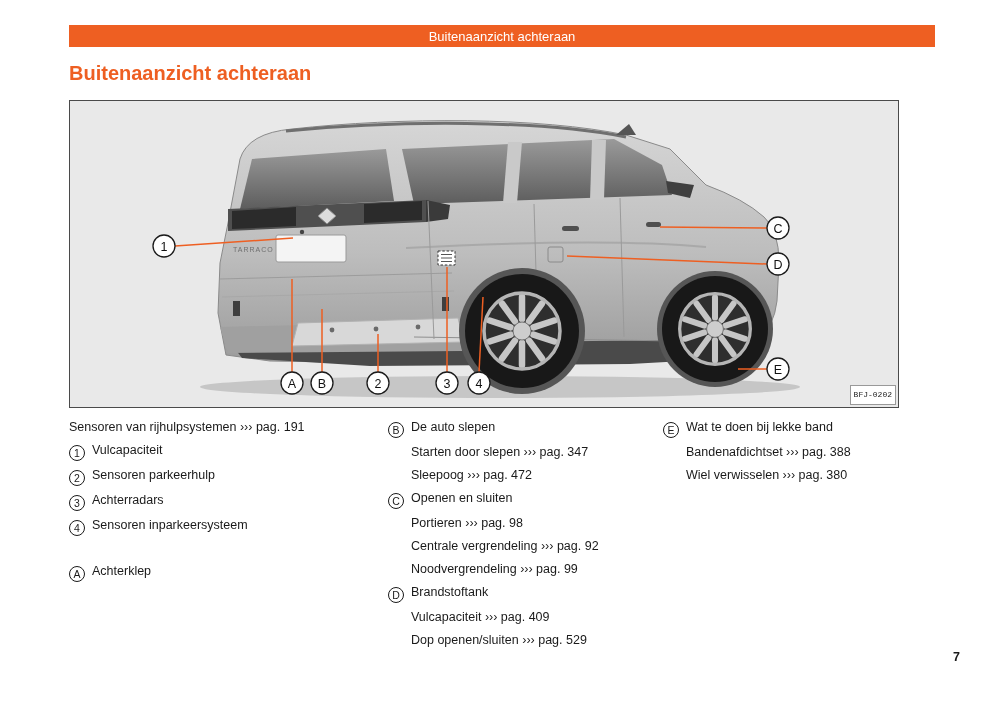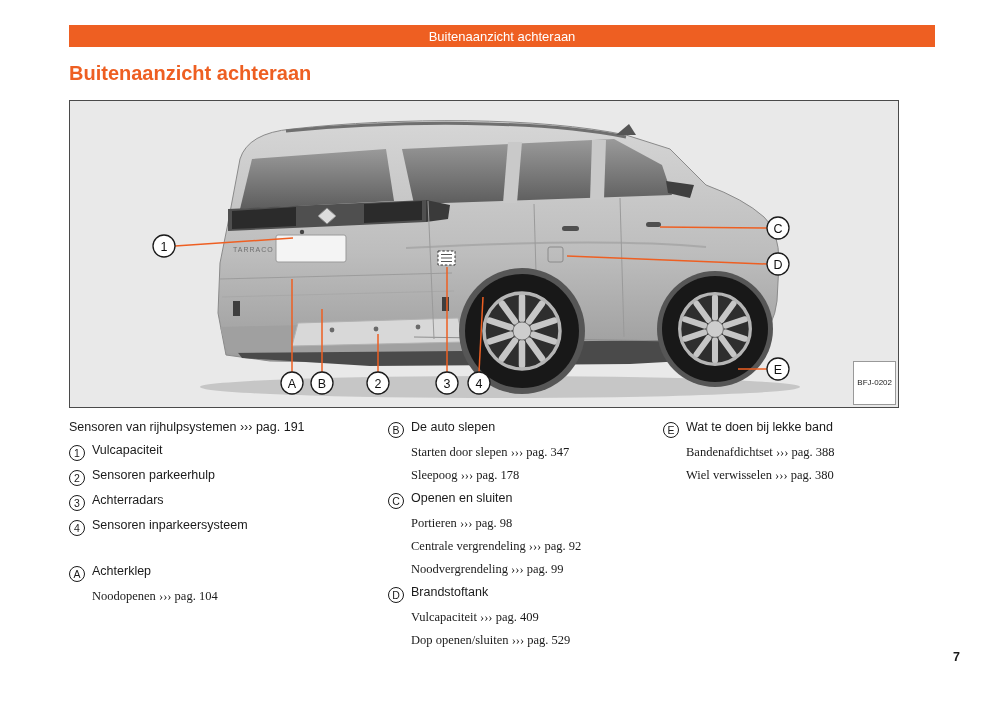--- a/index.html
+++ b/index.html
@@ -18,35 +18,35 @@
     font-size:20px; font-weight:bold; color:#ee5f22;
   }
   .figure {
     position:absolute; left:69px; top:100px; width:830px; height:308px;
     border:1px solid #4a4a4a; background:#e9e9e9;
   }
   .figure svg { display:block; }
   .figcode {
     position:absolute; right:2px; bottom:2px;
     font-size:8px; line-height:10px; background:#ffffff;
-    border:1px solid #999; padding:16px 3px; color:#222;
+    border:1px solid #999; padding:4px 3px; color:#222;font-family:Liberation Mono, monospace;
   }
   .col { position:absolute; top:419px; font-size:12.5px; line-height:17px; }
   #col1 { left:69px;  width:292px; }
   #col2 { left:388px; width:294px; }
   #col3 { left:663px; width:274px; }
   .row { display:block; margin-bottom:6px; }
   .mk {
     display:inline-block; width:16px; height:16px;
     border:1px solid #1a1a1a; border-radius:50%;
     font-size:10.5px; line-height:14.5px; text-align:center;
     margin-right:7px; vertical-align:-3px; background:#fff;
   }
   .b { font-weight:normal; }
-  .sub { padding-left:23px;font-family:Liberation Serif, serif; }
+  .sub { padding-left:23px; }
   .gap { height:21px; }
   .ref { white-space:nowrap; }
   .pagenum {
     position:absolute; left:953px; top:650px;
     font-size:12.5px; font-weight:bold;
   }
 </style>
 </head>
 <body>
 
@@ -222,34 +222,31 @@
   <div class="row">
     <span class="mk">3</span><span>Achterradars</span>
   </div>
   <div class="row">
     <span class="mk">4</span><span>Sensoren inparkeersysteem</span>
   </div>
   <div class="gap"></div>
   <div class="row">
     <span class="mk">A</span><span class="b">Achterklep</span>
   </div>
-  <div class="row sub">
-    <span>Noodopenen</span> <span class="ref">››› pag. 104</span>
-  </div>
 </div>
 
 <div class="col" id="col2">
   <div class="row">
     <span class="mk">B</span><span class="b">De auto slepen</span>
   </div>
   <div class="row sub">
     <span>Starten door slepen</span> <span class="ref">››› pag. 347</span>
   </div>
   <div class="row sub">
-    <span>Sleepoog</span> <span class="ref">››› pag. 178</span>
+    <span>Sleepoog</span> <span class="ref">››› pag. 472</span>
   </div>
   <div class="row">
     <span class="mk">C</span><span class="b">Openen en sluiten</span>
   </div>
   <div class="row sub">
     <span>Portieren</span> <span class="ref">››› pag. 98</span>
   </div>
   <div class="row sub">
     <span>Centrale vergrendeling</span> <span class="ref">››› pag. 92</span>
   </div>

